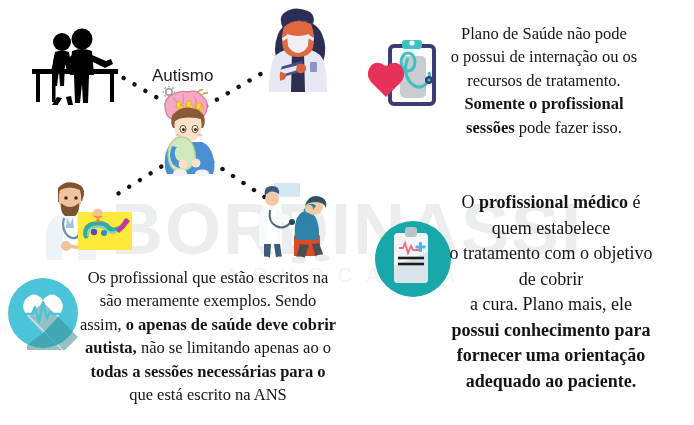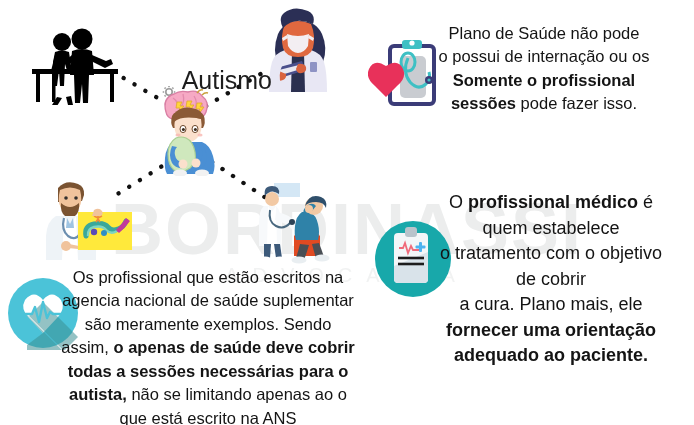--- a/index.html
+++ b/index.html
@@ -41,42 +41,42 @@
     white-space:nowrap;
   }
 
   
   .txt{
     position:absolute;
     z-index:3;
     text-align:center;
     color:#141414;
   }
-  .txt p{margin:0;}
+  .txt p{margin:0;font-family:Liberation Serif, serif;}
   .txt b{font-weight:bold;}
 
   #text-top-right{
     left:408px;top:22px;width:272px;
     font-size:16.5px;line-height:1.42;
   }
   #text-mid-right{
     left:420px;top:190px;width:262px;
     font-size:18px;line-height:1.42;
   }
   #text-bottom-left{
     left:48px;top:266px;width:320px;
     font-size:16.5px;line-height:1.42;
   }
 
   
   #autismo-label{
     position:absolute;
     left:152px;top:66px;
-    width:120px;text-align:right;
-    font-size:25px;
+    width:120px;text-align:left;
+    font-size:17px;
     color:#1d1d1d;
     z-index:4;
   }
 
   
   .dots{position:absolute;left:0;top:0;width:694px;height:425px;z-index:1;}
 
   
   .ill{position:absolute;z-index:3;}
 
@@ -353,35 +353,36 @@
       <path d="M37 57 l-14 -15 q-3 -3 -5 -6 l38 38 -35 0 q 0 -3 0 -5 z" fill="#3d8f93" opacity="0.55"></path>
       <path d="M23 40 l35 35 14 -14 -35 -35 z" fill="#3d8f93" opacity="0.55"></path>
 
       <path d="M18 38 l8 0 3 -7 4 15 4 -20 4 16 3 -6 3 2 9 0" stroke="#4bc3d8" stroke-width="2.4" fill="none" stroke-linejoin="round"></path>
     </svg>
   </div>
 
   <div class="txt" id="text-top-right">
       <p><span>Plano de Saúde não pode</span></p>
       <p><span>o possui de internação ou os</span></p>
+      <p><span>recursos de tratamento.</span></p>
       <p><b>Somente o profissional</b></p>
       <p><b>sessões</b><span> pode fazer isso.</span></p>
     </div>
   <div class="txt" id="text-mid-right">
       <p><span>O </span><b>profissional médico</b><span> é</span></p>
       <p><span>quem estabelece</span></p>
       <p><span>o tratamento com o objetivo</span></p>
       <p><span>de cobrir</span></p>
       <p><span>a cura. Plano mais, ele</span></p>
+      <p><b>possui conhecimento para</b></p>
       <p><b>fornecer uma orientação</b></p>
       <p><b>adequado ao paciente.</b></p>
     </div>
   <div class="txt" id="text-bottom-left">
       <p><span>Os profissional que estão escritos na</span></p>
-      <p><span>agencia nacional de saúde suplementar</span></p>
       <p><span>são meramente exemplos. Sendo</span></p>
       <p><span>assim, </span><b>o apenas de saúde deve cobrir</b></p>
+      <p><b>autista,</b><span> não se limitando apenas ao o</span></p>
       <p><b>todas a sessões necessárias para o</b></p>
-      <p><b>autista,</b><span> não se limitando apenas ao o</span></p>
       <p><span>que está escrito na ANS</span></p>
     </div>
 
 </div>
 
 </body></html>

